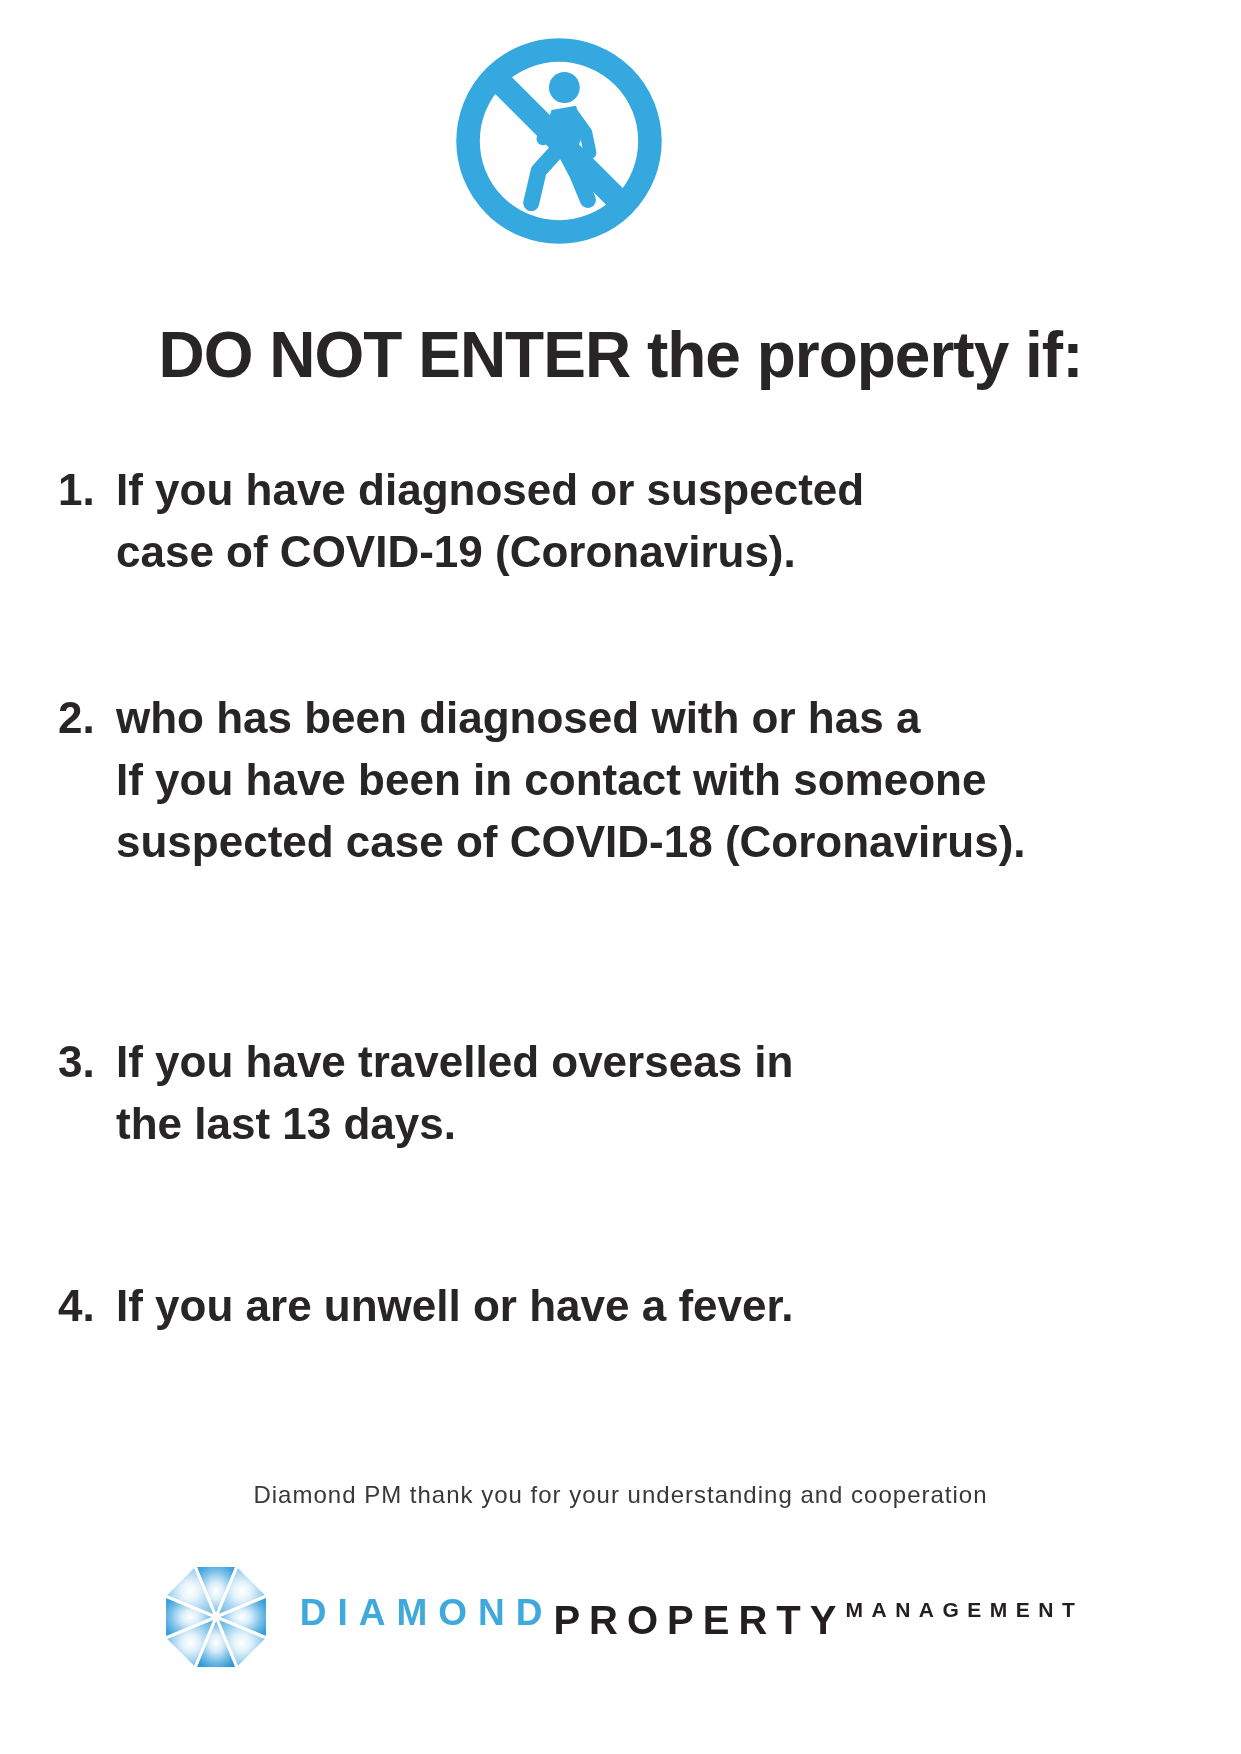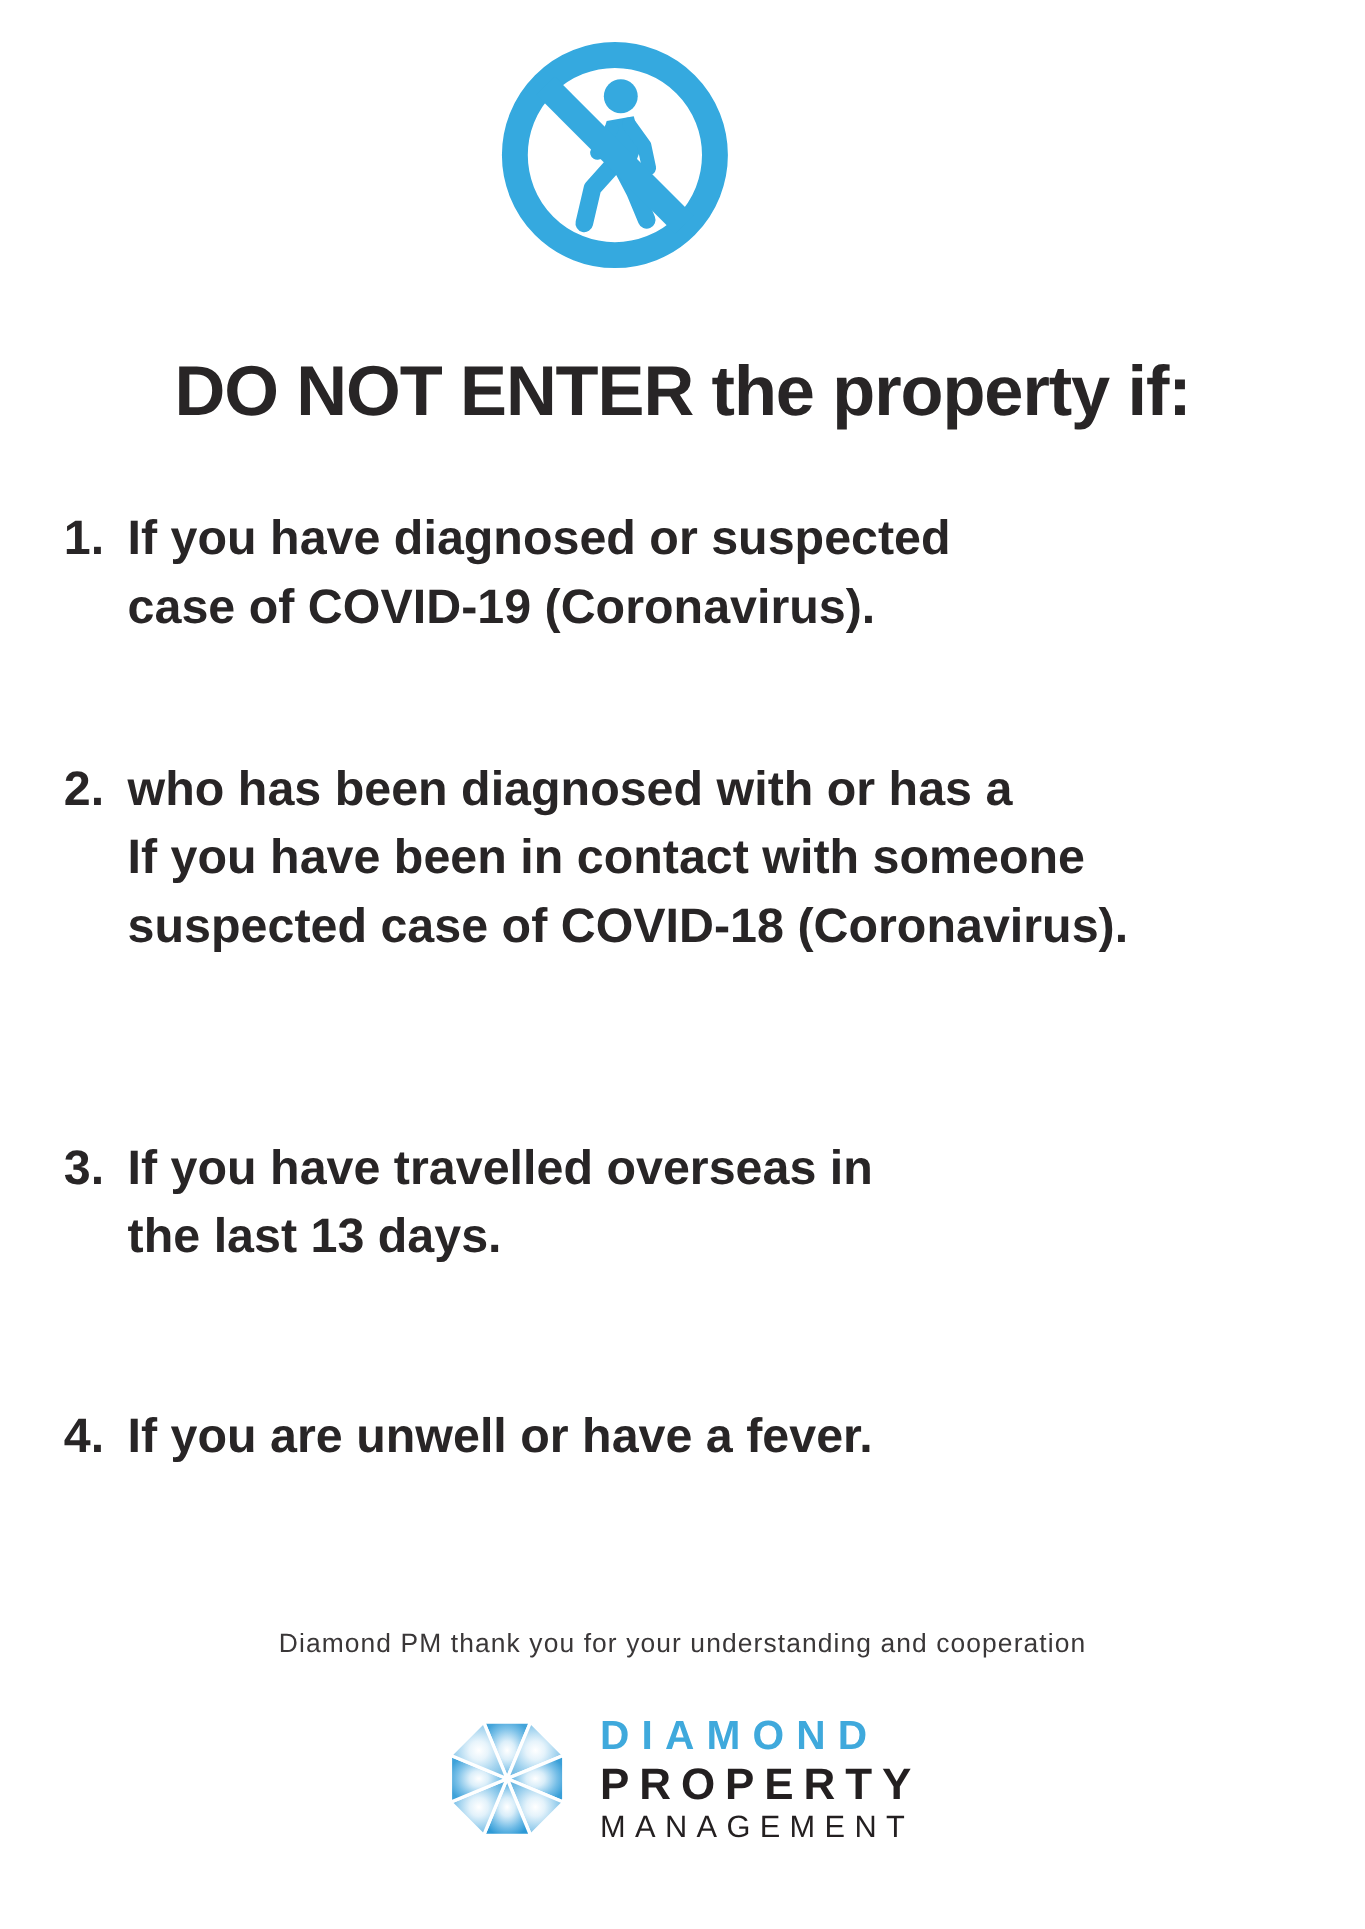--- a/index.html
+++ b/index.html
@@ -52,31 +52,31 @@
   }
 
   
   .logo{
     margin-top:48px;
     display:flex;
     justify-content:center;
     align-items:center;
   }
   .logo-mark{width:116px;height:120px;flex:none;}
-  .logo-text{margin-left:26px;display:flex;flex-direction:column;align-items:flex-start;}
+  .logo-text{margin-left:26px;display:flex;align-items:flex-start;}
   .logo-line1{
     font-size:37px;font-weight:bold;letter-spacing:11px;
     color:#3FA9DC;line-height:1.0;
   }
   .logo-line2{
     font-size:40px;font-weight:bold;letter-spacing:9px;
     color:#231F20;line-height:1.0;margin-top:6px;
   }
   .logo-line3{
-    font-size:28px;font-weight:normal;letter-spacing:8.5px;
+    font-size:21px;font-weight:bold;letter-spacing:8.5px;
     color:#231F20;line-height:1.0;margin-top:5px;
   }
 </style>
 </head>
 <body>
 
 <div class="poster">
 
   <div class="icon-row">
     <svg class="no-entry" viewBox="0 0 100 100" xmlns="http://www.w3.org/2000/svg" aria-hidden="true">

